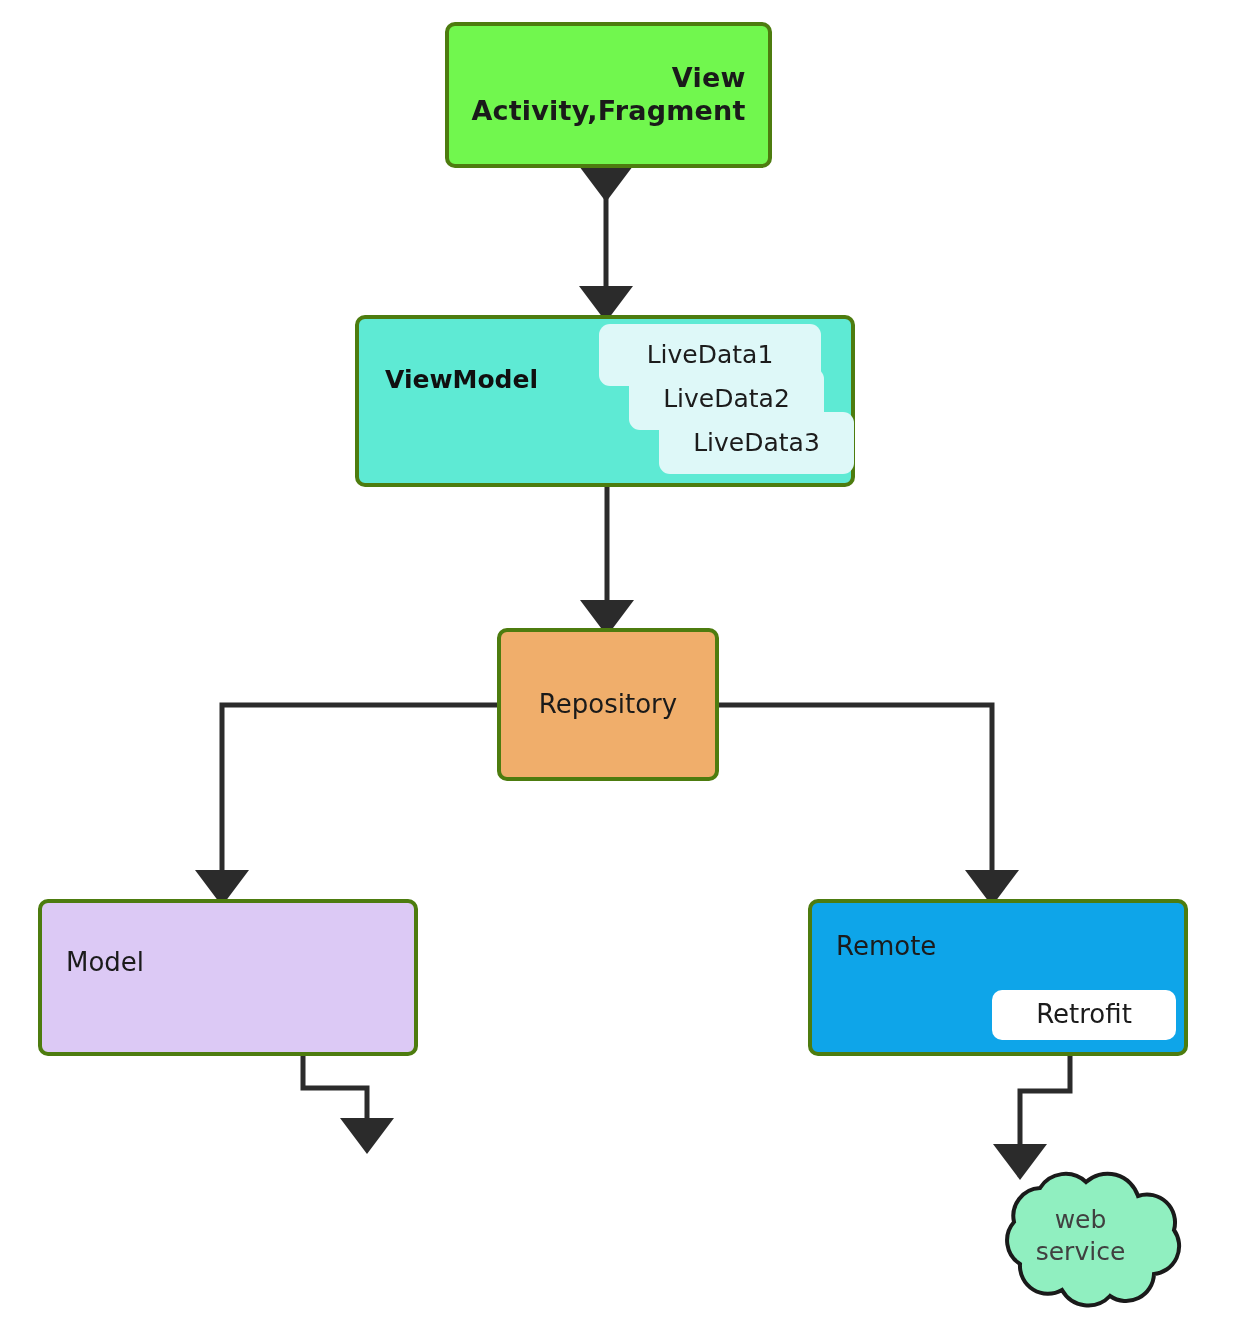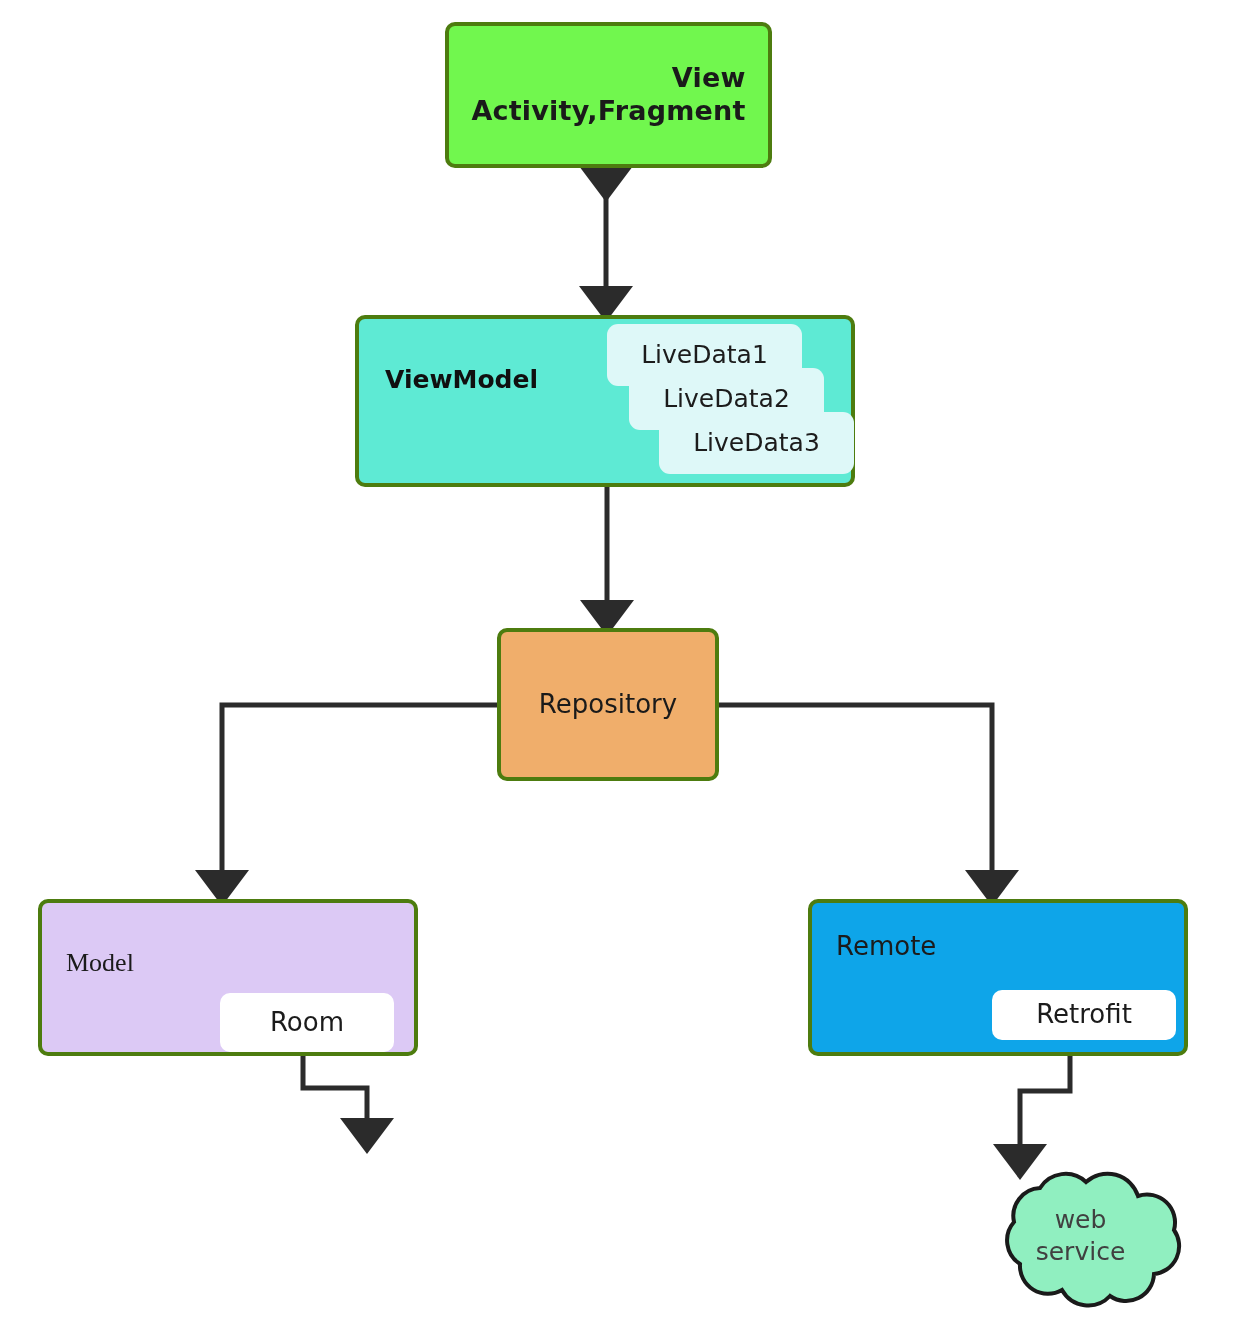--- a/index.html
+++ b/index.html
@@ -72,21 +72,21 @@
     position: absolute;
     box-sizing: border-box;
     background: #def8f8;
     border-radius: 11px;
     display: flex;
     align-items: center;
     justify-content: center;
     font-size: 25px;
     color: #1c1c1c;
   }
-  #livedata-1 { left: 240px; top: 5px;  width: 195px; height: 62px; margin-left: 8px; }
+  #livedata-1 { left: 240px; top: 5px;  width: 222px; height: 62px; }
   #livedata-2 { left: 270px; top: 49px; width: 195px; height: 62px; }
   #livedata-3 { left: 300px; top: 93px; width: 195px; height: 62px; }
 
   
   #node-repository {
     left: 497px;
     top: 628px;
     width: 222px;
     height: 153px;
     background: #f0ae6b;
@@ -101,21 +101,20 @@
     height: 157px;
     background: #dcc9f5;
     display: block;
   }
   #node-model .group-label {
     position: absolute;
     left: 24px;
     top: 44px;
     font-size: 26px;
     color: #1b1b1b;
-    font-family: Liberation Serif, serif;
   }
   .inner-chip {
     position: absolute;
     box-sizing: border-box;
     background: #ffffff;
     border-radius: 10px;
     display: flex;
     align-items: center;
     justify-content: center;
     font-size: 26px;
@@ -238,23 +237,20 @@
       <span>LiveData3</span>
     </div>
   </div>
 
   <div class="node" id="node-repository">
     <span>Repository</span>
   </div>
 
   <div class="node" id="node-model">
     <span class="group-label">Model</span>
-    <div class="inner-chip" id="chip-room">
-      <span>Room</span>
-    </div>
   </div>
 
   <div class="node" id="node-remote">
     <span class="group-label">Remote</span>
     <div class="inner-chip" id="chip-retrofit">
       <span>Retrofit</span>
     </div>
   </div>
 
 

